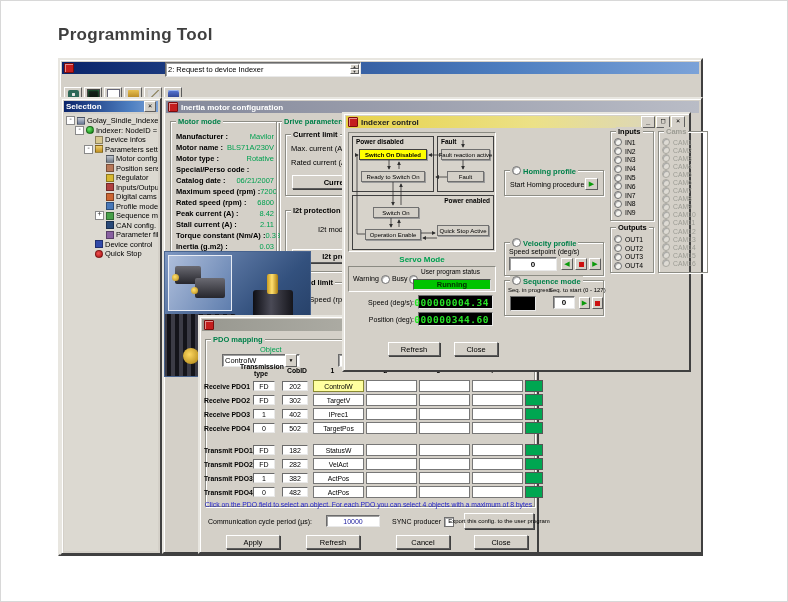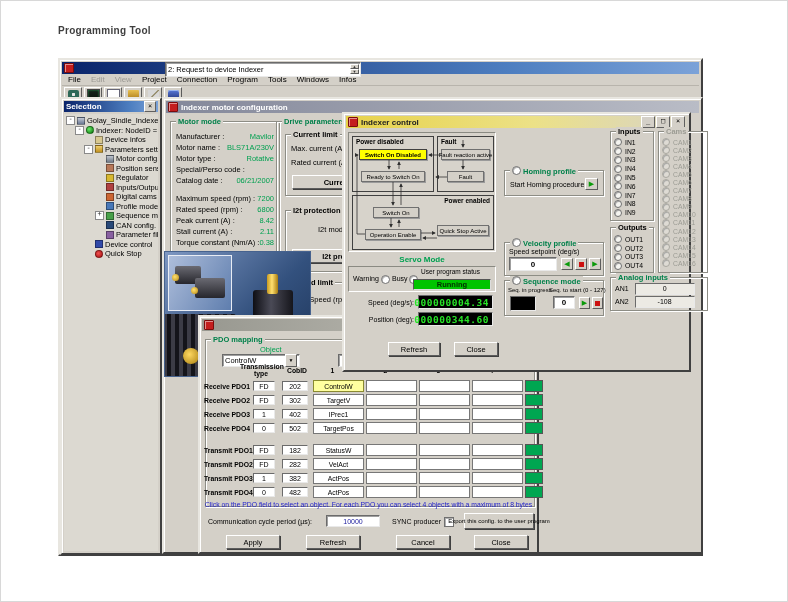--- a/index.html
+++ b/index.html
@@ -1,19 +1,19 @@
 <!DOCTYPE html>
 <html><head>
 <meta charset="utf-8">
 <style>
   html,body{margin:0;padding:0;background:#fff;}
   #screen{position:relative;width:788px;height:602px;background:#fff;border:1px solid #d8d8d8;box-sizing:border-box;
     font-family:"Liberation Sans","DejaVu Sans",sans-serif;overflow:hidden;}
   .abs{position:absolute;}
-  #heading{left:57px;top:24px;font-size:10px;font-weight:bold;color:#3f3f3f;letter-spacing:.3px;}
+  #heading{left:57px;top:24px;font-size:17px;font-weight:bold;color:#3f3f3f;letter-spacing:.3px;}
 
   
   .win{background:#d4d0c8;border:2px solid;border-color:#e8e6e0 #404040 #404040 #e8e6e0;box-shadow:inset 1px 1px 0 #fff;box-sizing:border-box;}
   .tbar{position:absolute;left:2px;top:2px;right:2px;height:12px;display:flex;align-items:center;padding:0 2px;box-sizing:border-box;}
   .tbar-blue{background:linear-gradient(90deg,#0a246a,#4d7ec0 70%,#7ba2d8);}
   .tbar-grey{background:linear-gradient(90deg,#84889a,#b9bcc6);}
   .tbar-flat{background:linear-gradient(90deg,#989890,#c6c4bc);}
   .tbar-yellow{background:linear-gradient(90deg,#e7d24a,#ece187 55%,#d8d4c6);}
   .wicon{width:8px;height:8px;background:#c41e1e;border:1px solid #7a0c0c;border-radius:1px;margin-right:3px;flex:0 0 auto;
     box-shadow:inset 1px 1px 0 rgba(255,255,255,.5);}
@@ -85,23 +85,23 @@
   .tbi-folders{background:linear-gradient(#e8c050,#a87818);border-radius:1px;}
   .tbi-wand{background:linear-gradient(135deg,#d8d8d8 45%,#776a3a 50%,#d8d8d8 58%);}
   .tbi-device{background:linear-gradient(#5878d8,#23337a);border-radius:2px;box-shadow:inset 0 1px 0 #9ab4ee;}
   #cmd-combo{left:105px;top:2px;width:196px;height:15px;}
   #combo-spin{position:absolute;right:1px;top:1px;width:9px;height:9px;display:flex;flex-direction:column;}
   .spin{flex:1;background:#d4d0c8;border:1px solid;border-color:#fff #5c5c5c #5c5c5c #fff;font-size:4px;line-height:3px;text-align:center;color:#333;}
 
   
   #cfg-win{left:161px;top:96px;width:541px;height:457px;z-index:2;}
   .row-lv{display:flex;height:11px;align-items:center;font-size:7.5px;white-space:nowrap;}
-  .row-lv .l{color:#000;}
+  .row-lv .l{color:#000;font-weight:bold;}
   .row-lv .v{color:#00a050;margin-left:auto;padding-right:2px;}
-  .row-lv.gap{margin-top:7px;}
+  .row-lv.gap{}
   #md-rows{position:absolute;left:5px;top:9px;right:3px;}
   .gtext{position:absolute;font-size:7.5px;color:#00a050;white-space:nowrap;}
   .dp-row{position:absolute;font-size:7.5px;color:#000;white-space:nowrap;}
   .dp-row .v{color:#00a050;}
 
   
   #photo{left:163px;top:250px;width:147px;height:126px;z-index:3;background:linear-gradient(135deg,#7d97c2,#33517e 55%,#1d3356);overflow:hidden;border:1px solid #46628e;box-sizing:border-box;}
   #photo-inset{position:absolute;left:3px;top:3px;width:62px;height:54px;background:linear-gradient(120deg,#aebedb,#5f7eae);border:1px solid #e8ecf4;}
   .mini-motor{position:absolute;width:26px;height:18px;background:linear-gradient(#6a6a72,#26262c);border-radius:2px;}
   .mini-shaft{position:absolute;width:7px;height:7px;border-radius:50%;background:radial-gradient(circle at 40% 40%,#ffe070,#b98a10);}
@@ -153,31 +153,20 @@
 </head>
 <body>
 
 <div id="screen">
   <div id="heading" class="abs">Programming Tool</div>
 
   <div id="main-win" class="abs win">
     <div class="tbar tbar-blue">
       <span class="wicon"></span>
     </div>
-    <div id="menu-row">
-      <span class="mitem">File</span>
-      <span class="mitem dis">Edit</span>
-      <span class="mitem dis">View</span>
-      <span class="mitem">Project</span>
-      <span class="mitem">Connection</span>
-      <span class="mitem">Program</span>
-      <span class="mitem">Tools</span>
-      <span class="mitem">Windows</span>
-      <span class="mitem">Infos</span>
-    </div>
     <div id="tool-row">
       <span class="tbtn">
           <span class="tbi tbi-phone"></span>
         </span>
       <span class="tbtn">
           <span class="tbi tbi-monitor"></span>
         </span>
       <span class="tbtn">
           <span class="tbi tbi-editor"></span>
         </span>
@@ -283,21 +272,21 @@
           <span class="exp"></span>
           <span class="ticon"></span>
           <span class="tlabel">Quick Stop</span>
         </div>
       </div>
   </div>
 
   <div id="cfg-win" class="abs win">
     <div class="tbar tbar-grey">
       <span class="wicon"></span>
-      <span class="ttext">Indexer motor configuration</span>
+      <span class="ttext">Inertia motor configuration</span>
     </div>
 
     <div class="grp" style="left:6px;top:22px;width:110px;height:186px;">
       <span class="glabel">Motor mode</span>
       <div id="md-rows">
 
       <div class="row-lv">
             <span class="l">Manufacturer :</span>
             <span class="v">Mavilor</span>
           </div>
@@ -750,31 +739,16 @@
             <span class="led"></span>
             <span>CAM15</span>
           </div>
           <div class="ledrow">
             <span class="led"></span>
             <span>CAM16</span>
           </div>
         </div>
     </div>
 
-    <div class="grp" style="left:266px;top:163px;width:98px;height:34px;">
-      <span class="glabel">Analog inputs</span>
-      <div class="anrow" style="margin-top:4px;">
-          <span>AN1</span>
-          <span class="afield">
-            <span>0</span>
-          </span>
-        </div>
-      <div class="anrow">
-          <span>AN2</span>
-          <span class="afield">
-            <span>-108</span>
-          </span>
-        </div>
-    </div>
 
 
   </div>
 </div>
 
 </body></html>

